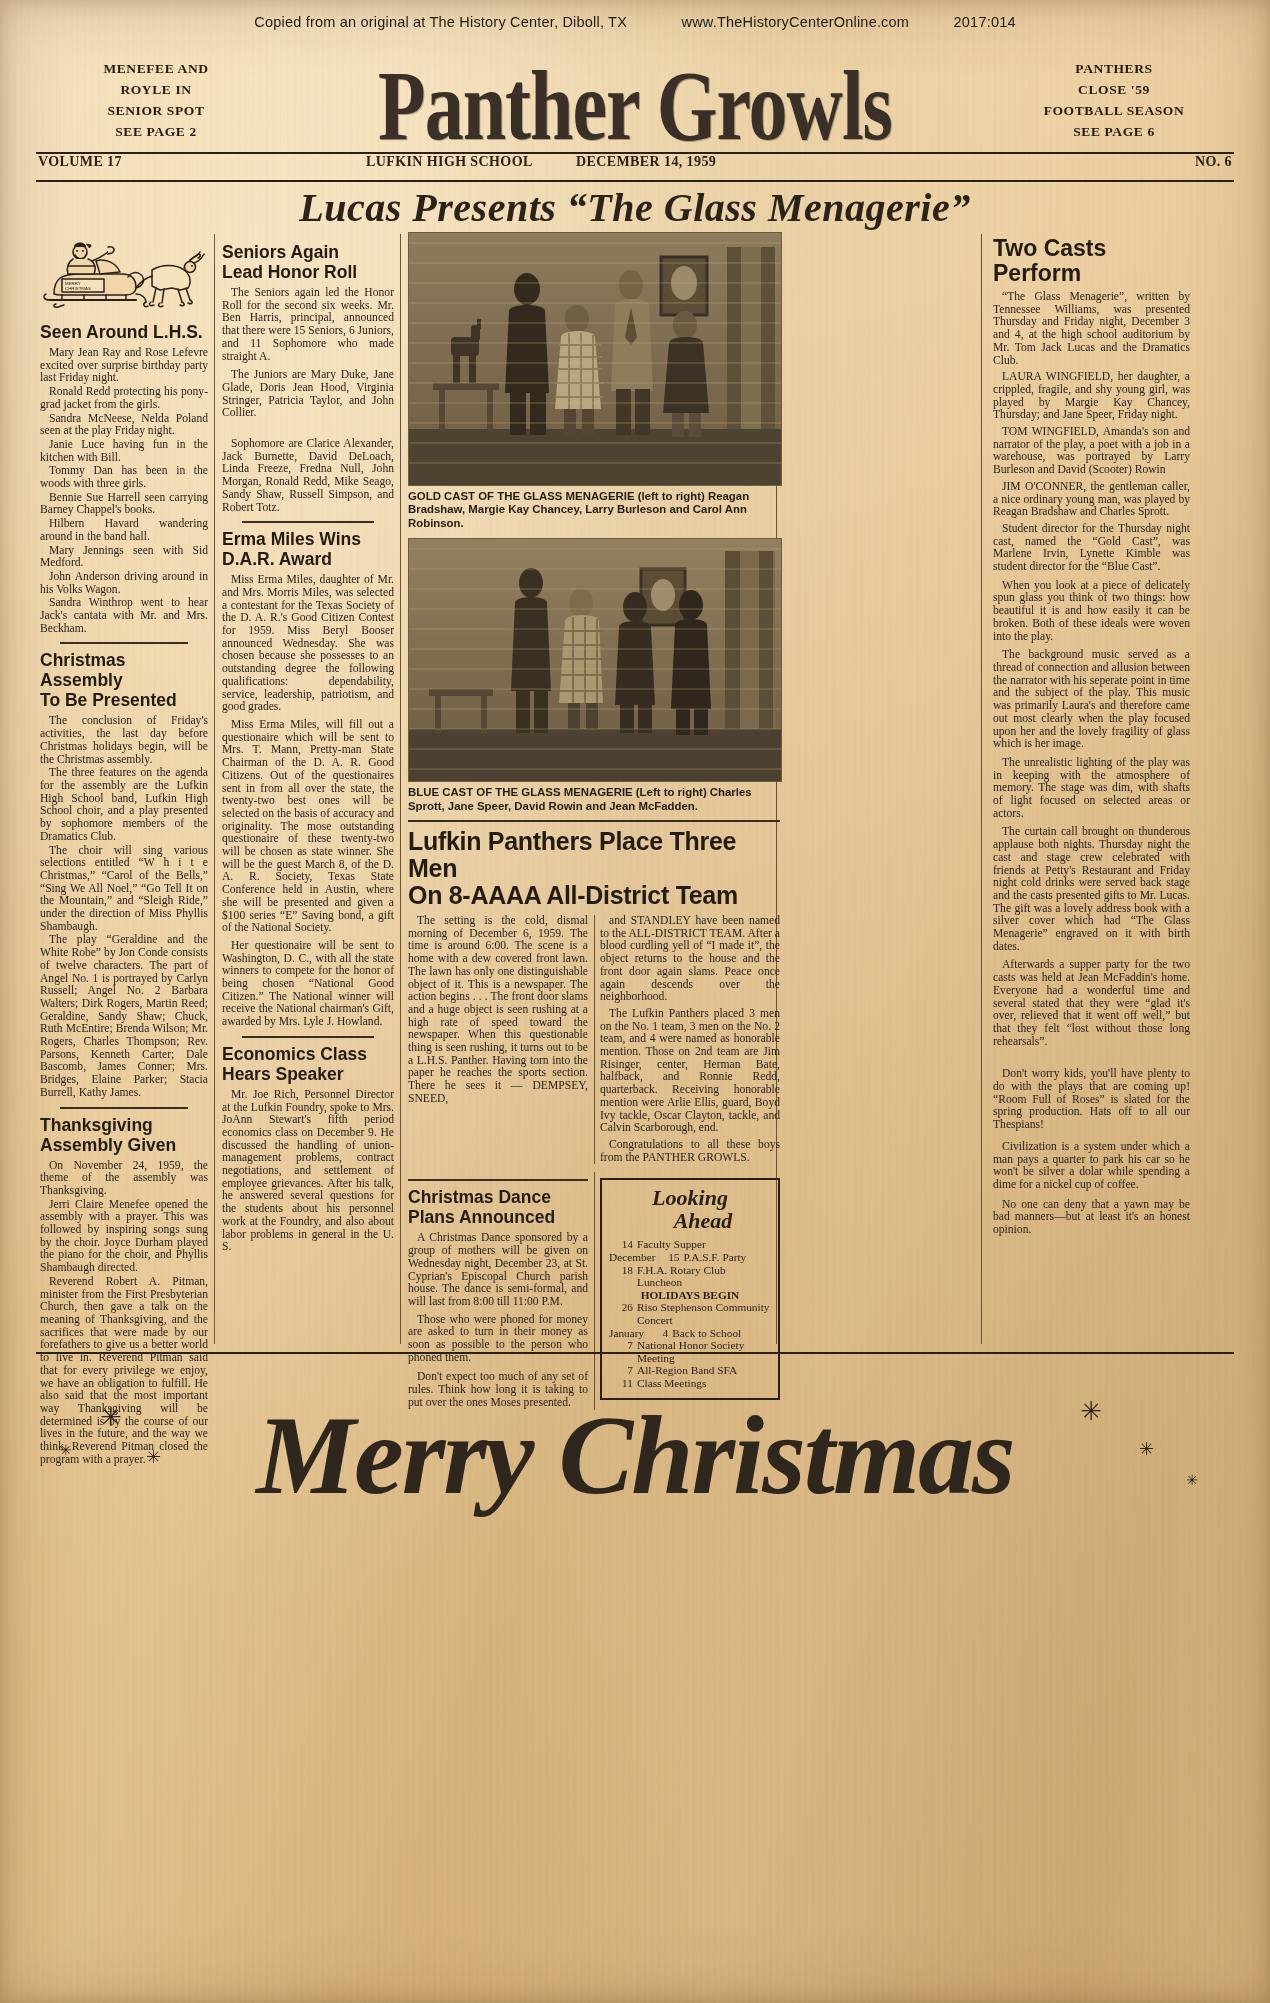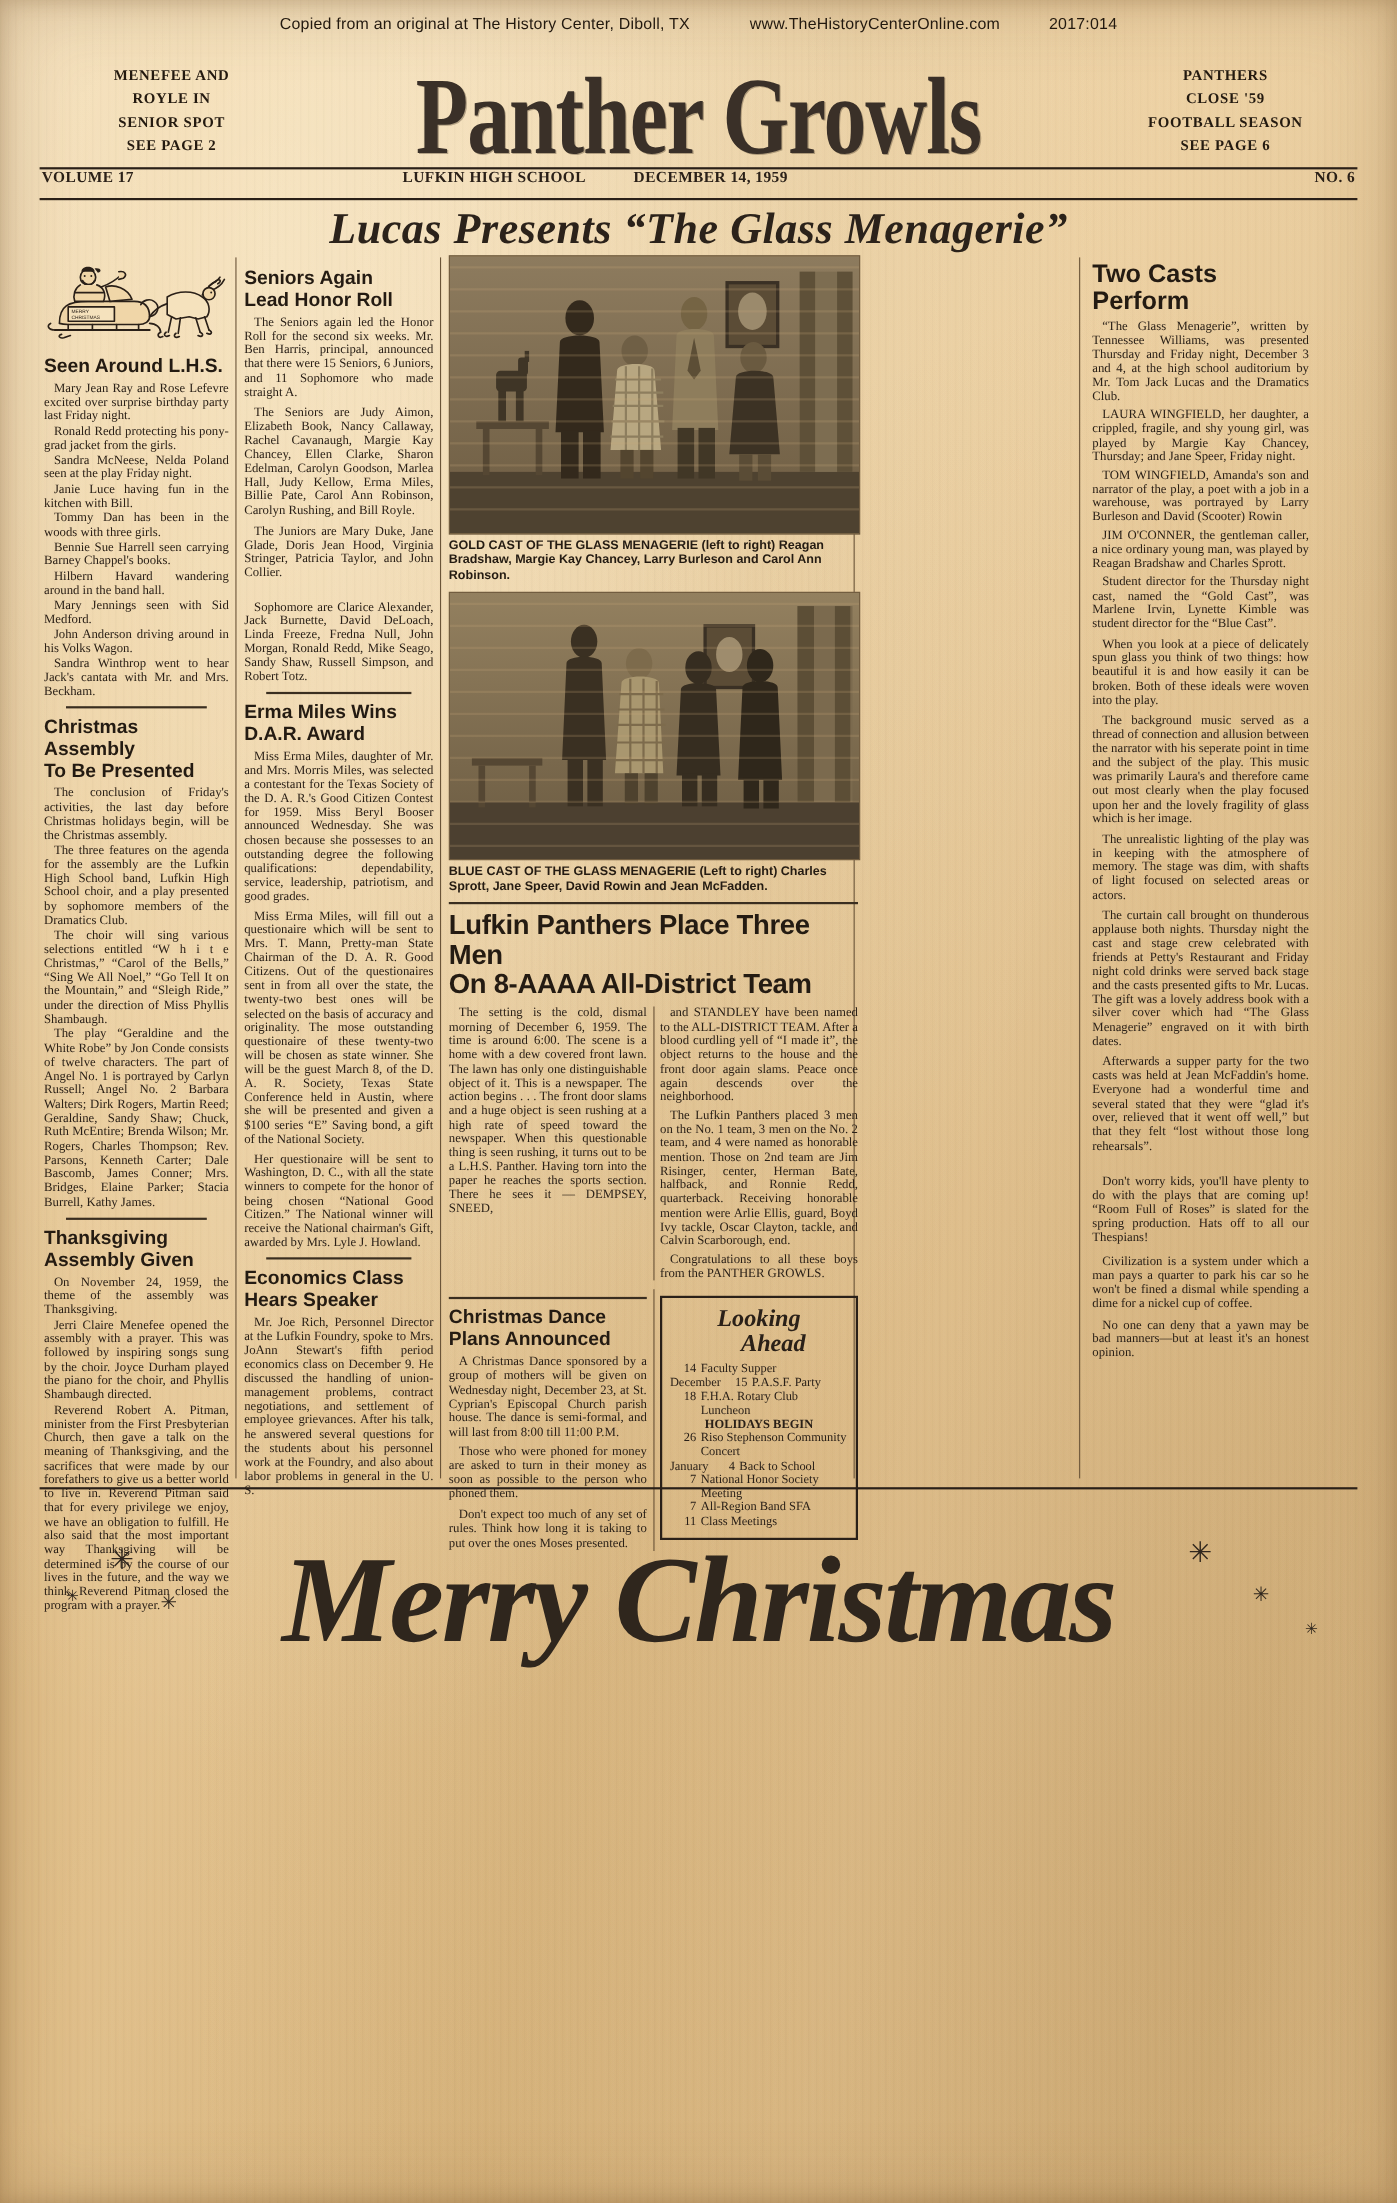--- a/index.html
+++ b/index.html
@@ -292,21 +292,20 @@
       <h2 class="head" style="margin-top:0">Assembly Given</h2>
       <p class="body">On November 24, 1959, the theme of the assembly was Thanksgiving.</p>
       <p class="body">Jerri Claire Menefee opened the assembly with a prayer. This was followed by inspiring songs sung by the choir. Joyce Durham played the piano for the choir, and Phyllis Shambaugh directed.</p>
       <p class="body">Reverend Robert A. Pitman, minister from the First Presbyterian Church, then gave a talk on the meaning of Thanksgiving, and the sacrifices that were made by our forefathers to give us a better world to live in. Reverend Pitman said that for every privilege we enjoy, we have an obligation to fulfill. He also said that the most important way Thanksgiving will be determined is by the course of our lives in the future, and the way we think. Reverend Pitman closed the program with a prayer.</p>
     </div>
 
     <div class="col c2">
       <h2 class="head" style="margin-top:10px;margin-bottom:0">Seniors Again</h2>
       <h2 class="head" style="margin-top:0">Lead Honor Roll</h2>
       <p class="body">The Seniors again led the Honor Roll for the second six weeks. Mr. Ben Harris, principal, announced that there were 15 Seniors, 6 Juniors, and 11 Sophomore who made straight A.</p>
-      <p class="body" style="margin-top:6px">The Seniors are Judy Aimon, Elizabeth Book, Nancy Callaway, Rachel Cavanaugh, Margie Kay Chancey, Ellen Clarke, Sharon Edelman, Carolyn Goodson, Marlea Hall, Judy Kellow, Erma Miles, Billie Pate, Carol Ann Robinson, Carolyn Rushing, and Bill Royle.</p>
       <p class="body" style="margin-top:6px">The Juniors are Mary Duke, Jane Glade, Doris Jean Hood, Virginia Stringer, Patricia Taylor, and John Collier.</p>
       <p class="body" style="margin-top:18px">Sophomore are Clarice Alexander, Jack Burnette, David DeLoach, Linda Freeze, Fredna Null, John Morgan, Ronald Redd, Mike Seago, Sandy Shaw, Russell Simpson, and Robert Totz.</p>
 
       <hr class="hr">
 
       <h2 class="head" style="margin-bottom:0">Erma Miles Wins</h2>
       <h2 class="head" style="margin-top:0">D.A.R. Award</h2>
       <p class="body">Miss Erma Miles, daughter of Mr. and Mrs. Morris Miles, was selected a contestant for the Texas Society of the D. A. R.'s Good Citizen Contest for 1959. Miss Beryl Booser announced Wednesday. She was chosen because she possesses to an outstanding degree the following qualifications: dependability, service, leadership, patriotism, and good grades.</p>
       <p class="body" style="margin-top:5px">Miss Erma Miles, will fill out a questionaire which will be sent to Mrs. T. Mann, Pretty-man State Chairman of the D. A. R. Good Citizens. Out of the questionaires sent in from all over the state, the twenty-two best ones will be selected on the basis of accuracy and originality. The mose outstanding questionaire of these twenty-two will be chosen as state winner. She will be the guest March 8, of the D. A. R. Society, Texas State Conference held in Austin, where she will be presented and given a $100 series “E” Saving bond, a gift of the National Society.</p>
       <p class="body" style="margin-top:5px">Her questionaire will be sent to Washington, D. C., with all the state winners to compete for the honor of being chosen “National Good Citizen.” The National winner will receive the National chairman's Gift, awarded by Mrs. Lyle J. Howland.</p>
@@ -529,21 +528,21 @@
       <p class="body" style="margin-top:4px">LAURA WINGFIELD, her daughter, a crippled, fragile, and shy young girl, was played by Margie Kay Chancey, Thursday; and Jane Speer, Friday night.</p>
       <p class="body" style="margin-top:4px">TOM WINGFIELD, Amanda's son and narrator of the play, a poet with a job in a warehouse, was portrayed by Larry Burleson and David (Scooter) Rowin</p>
       <p class="body" style="margin-top:4px">JIM O'CONNER, the gentleman caller, a nice ordinary young man, was played by Reagan Bradshaw and Charles Sprott.</p>
       <p class="body" style="margin-top:4px">Student director for the Thursday night cast, named the “Gold Cast”, was Marlene Irvin, Lynette Kimble was student director for the “Blue Cast”.</p>
       <p class="body" style="margin-top:6px">When you look at a piece of delicately spun glass you think of two things: how beautiful it is and how easily it can be broken. Both of these ideals were woven into the play.</p>
       <p class="body" style="margin-top:6px">The background music served as a thread of connection and allusion between the narrator with his seperate point in time and the subject of the play. This music was primarily Laura's and therefore came out most clearly when the play focused upon her and the lovely fragility of glass which is her image.</p>
       <p class="body" style="margin-top:6px">The unrealistic lighting of the play was in keeping with the atmosphere of memory. The stage was dim, with shafts of light focused on selected areas or actors.</p>
       <p class="body" style="margin-top:6px">The curtain call brought on thunderous applause both nights. Thursday night the cast and stage crew celebrated with friends at Petty's Restaurant and Friday night cold drinks were served back stage and the casts presented gifts to Mr. Lucas. The gift was a lovely address book with a silver cover which had “The Glass Menagerie” engraved on it with birth dates.</p>
       <p class="body" style="margin-top:6px">Afterwards a supper party for the two casts was held at Jean McFaddin's home. Everyone had a wonderful time and several stated that they were “glad it's over, relieved that it went off well,” but that they felt “lost without those long rehearsals”.</p>
       <p class="body" style="margin-top:20px">Don't worry kids, you'll have plenty to do with the plays that are coming up! “Room Full of Roses” is slated for the spring production. Hats off to all our Thespians!</p>
-      <p class="body" style="margin-top:9px">Civilization is a system under which a man pays a quarter to park his car so he won't be fined a dismal while spending a dime for a nickel cup of coffee.</p>
+      <p class="body" style="margin-top:9px">Civilization is a system under which a man pays a quarter to park his car so he won't be silver a dolar while spending a dime for a nickel cup of coffee.</p>
       <p class="body" style="margin-top:7px">No one can deny that a yawn may be bad manners—but at least it's an honest opinion.</p>
     </div>
 
   </div>
 
   <div class="footrule"></div>
 
   <div class="merry">
     <span class="star" style="left:100px;top:22px;">✳</span>
     <span class="star" style="left:146px;top:66px;font-size:18px;">✳</span>

